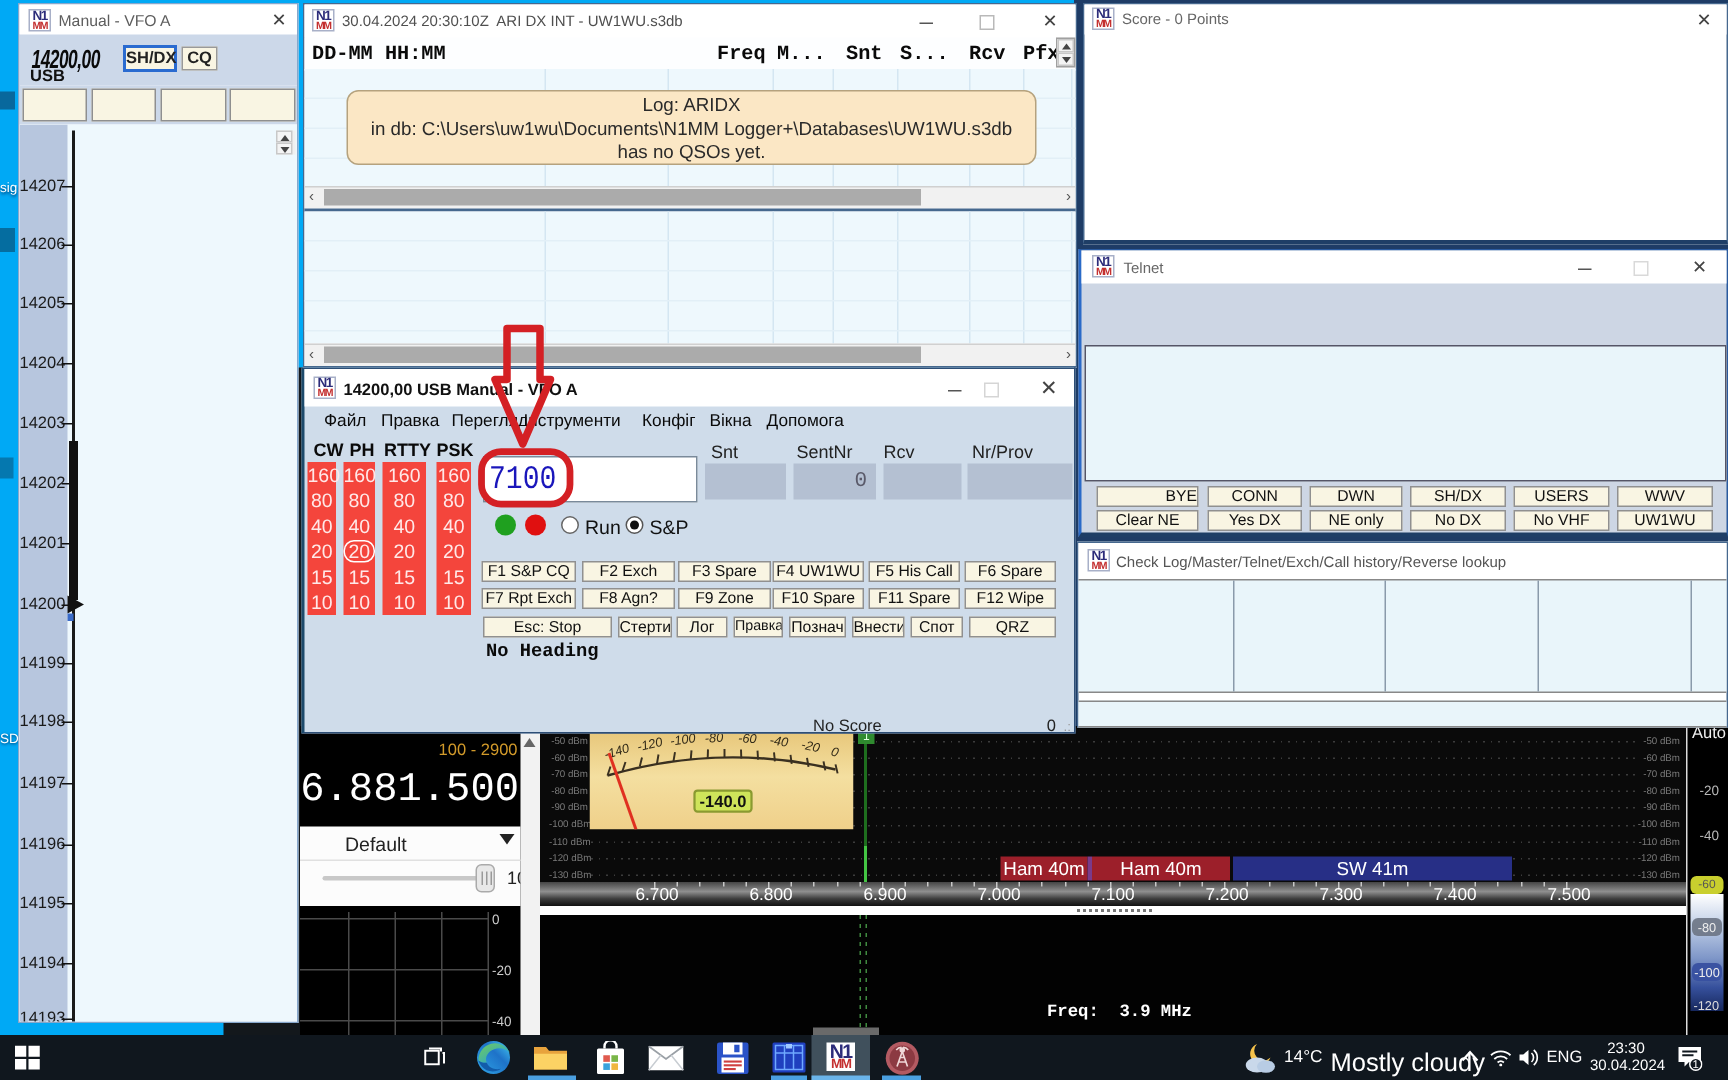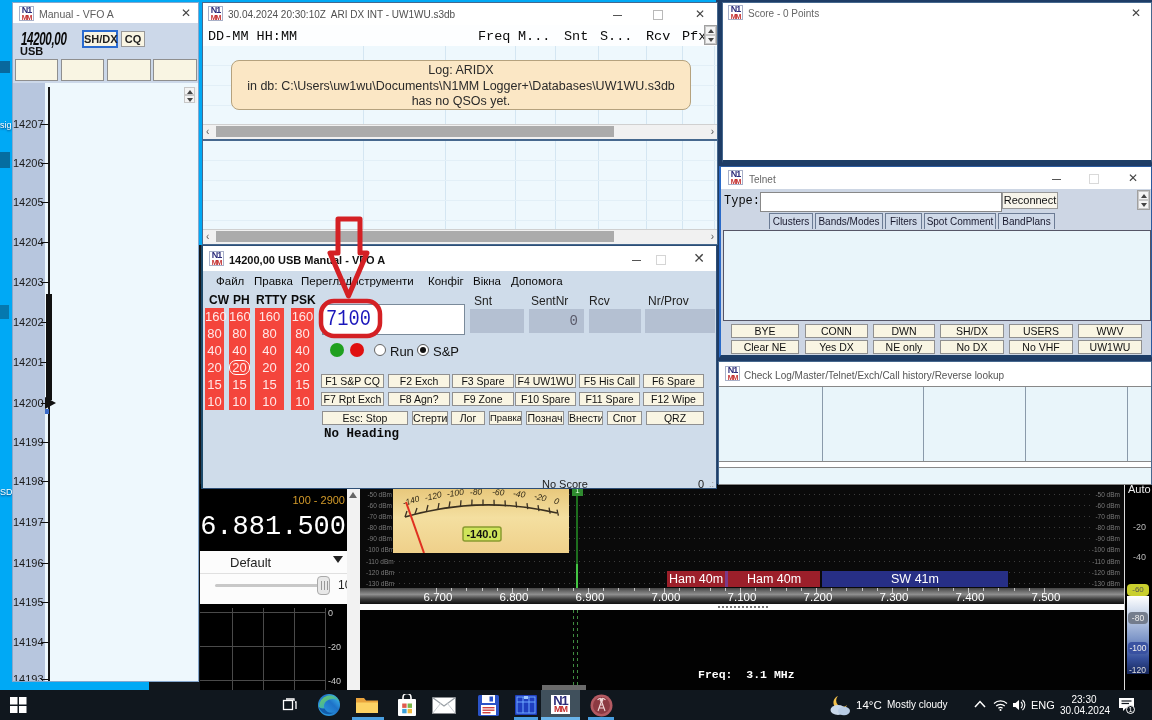--- a/index.html
+++ b/index.html
@@ -112,21 +112,21 @@
   <div class="tbar" style="height:22px;">
     <span class="nmi" style="left:6px;top:4px;">
         <b>N1</b>
         <i>MM</i>
       </span>
     <span class="tbtxt" style="left:25px;top:6px;color:#4f4f4f;font-size:10px;">30.04.2024 20:30:10Z&nbsp; ARI DX INT - UW1WU.s3db</span>
     <span class="wmin" style="right:95px;top:12px;"></span>
     <span class="wmax" style="right:54px;top:7px;"></span>
     <span class="wx" style="right:12px;top:5px;">✕</span>
   </div>
-  <div class="abs mono" style="left:0;top:22px;width:100%;height:21px;background:#fdfeff;border-bottom:1px solid #dde;font-size:13.5px;font-weight:normal;color:#0a0a0a;">
+  <div class="abs mono" style="left:0;top:22px;width:100%;height:21px;background:#fdfeff;border-bottom:1px solid #dde;font-size:13.5px;font-weight:bold;color:#0a0a0a;">
     <span class="abs" style="left:5px;top:4px;">DD-MM HH:MM</span>
     <span class="abs" style="left:164px;top:4px;margin-top:25px;">Call</span>
     <span class="abs" style="left:275px;top:4px;">Freq</span>
     <span class="abs" style="left:315px;top:4px;">M...</span>
     <span class="abs" style="left:361px;top:4px;">Snt</span>
     <span class="abs" style="left:397px;top:4px;">S...</span>
     <span class="abs" style="left:443px;top:4px;">Rcv</span>
     <span class="abs" style="left:479px;top:4px;">Pfx</span>
     <div class="spin" style="right:0;top:0;height:20px;">
       <div class="arrU" style="width:11px;"></div>
@@ -302,39 +302,23 @@
   <div class="tbar" style="height:22px;">
     <span class="nmi" style="left:8px;top:4px;">
         <b>N1</b>
         <i>MM</i>
       </span>
     <span class="tbtxt" style="left:28px;top:7px;color:#666;font-size:10px;">Telnet</span>
     <span class="wmin" style="right:90px;top:12px;"></span>
     <span class="wmax" style="right:52px;top:7px;border-color:#d9d9d9;"></span>
     <span class="wx" style="right:13px;top:5px;">✕</span>
   </div>
-  <div class="abs" style="left:0;top:22px;width:100%;height:24px;">
-    <span class="abs mono" style="left:3px;top:5px;font-size:12px;color:#0a0a0a;">Type:</span>
-    <input class="abs" style="left: 39px; top: 3px; width: 236px; height: 16px; border: 1px solid rgb(136, 136, 136); background: rgb(255, 255, 255);">
-    <div class="abs" style="left:281px;top:3px;width:56px;height:17px;background:#f7f4ea;border:1px solid #999;box-sizing:border-box;text-align:center;font-size:11px;line-height:15px;color:#111;">Reconnect</div>
-    <div class="spin" style="right:1px;top:1px;height:20px;">
-      <div class="arrU" style="width:11px;"></div>
-      <div class="arrD" style="width:11px;"></div>
-    </div>
-  </div>
-  <div class="abs" style="left:0;top:46px;width:100%;height:17px;">
-    <div class="tab" style="left:48px;width:44px;">Clusters</div>
-    <div class="tab" style="left:94px;width:68px;">Bands/Modes</div>
-    <div class="tab" style="left:164px;width:37px;">Filters</div>
-    <div class="tab" style="left:203px;width:72px;">Spot Comment</div>
-    <div class="tab" style="left:277px;width:57px;">BandPlans</div>
-  </div>
   <div class="abs" style="left:2px;top:63px;width:426px;height:89px;background:#e9f5fa;border:1px solid #556;"></div>
   <div class="abs" style="left:0;top:155px;width:100%;height:34px;font-size:12px;">
-    <div class="fbtn" style="left:10px;top:2px;width:68px;">BYE</div>
+    <div class="fbtn" style="left:10px;top:2px;width:68px;text-align:right;">BYE</div>
     <div class="fbtn" style="left:84px;top:2px;width:63px;">CONN</div>
     <div class="fbtn" style="left:152px;top:2px;width:62px;">DWN</div>
     <div class="fbtn" style="left:219px;top:2px;width:64px;">SH/DX</div>
     <div class="fbtn" style="left:288px;top:2px;width:64px;">USERS</div>
     <div class="fbtn" style="left:357px;top:2px;width:64px;">WWV</div>
     <div class="fbtn" style="left:10px;top:18px;width:68px;">Clear NE</div>
     <div class="fbtn" style="left:84px;top:18px;width:63px;">Yes DX</div>
     <div class="fbtn" style="left:152px;top:18px;width:62px;">NE only</div>
     <div class="fbtn" style="left:219px;top:18px;width:64px;">No DX</div>
     <div class="fbtn" style="left:288px;top:18px;width:64px;">No VHF</div>
@@ -526,21 +510,21 @@
       <span class="abs" style="left:590px;top:3px;width:40px;text-align:center;color:#fff;font-size:11.5px;">7.400</span>
       <span class="abs" style="left:666px;top:3px;width:40px;text-align:center;color:#fff;font-size:11.5px;">7.500</span>
     </div>
     <div class="abs" style="left:160px;top:120px;width:764px;height:6px;background:#fff;">
       <div class="abs" style="left:358px;top:2px;width:52px;height:2px;background-image:repeating-linear-gradient(to right,#777 0 2px,transparent 2px 4px);"></div>
     </div>
     <div class="abs" style="left:160px;top:126px;width:764px;height:80px;background:#020202;">
       <div class="abs" style="left:213px;top:0;width:1px;height:78px;background-image:repeating-linear-gradient(to bottom,#3f8a3f 0 3px,transparent 3px 6px);"></div>
       <div class="abs" style="left:217px;top:0;width:1px;height:78px;background-image:repeating-linear-gradient(to bottom,#3f8a3f 0 3px,transparent 3px 6px);"></div>
       <div class="abs" style="left:182px;top:75px;width:44px;height:5px;background:#6a6a6a;"></div>
-      <span class="abs mono" style="left:338px;top:58px;color:#fff;font-size:11.5px;font-weight:bold;white-space:pre;">Freq:  3.1 MHz</span>
+      <span class="abs mono" style="left:338px;top:58px;color:#fff;font-size:11.5px;font-weight:bold;white-space:pre;">Freq:  3.9 MHz</span>
     </div>
     <div class="abs" style="left:924px;top:0;width:28px;height:206px;background:#000;border-left:1px solid #ddd;box-sizing:border-box;">
       <span class="abs" style="left:3px;top:-1px;color:#eee;font-size:11px;">Auto</span>
       <span class="abs" style="right:6px;top:38px;color:#b8b8b8;font-size:9px;">-20</span>
       <span class="abs" style="right:6px;top:68px;color:#b8b8b8;font-size:9px;">-40</span>
       <div class="abs" style="left:2px;top:100px;width:22px;height:12px;background:#c9cf2e;border-radius:4px;color:#555;font-size:8px;text-align:center;line-height:12px;">-60</div>
       <div class="abs" style="left:2px;top:112px;width:22px;height:78px;background:linear-gradient(#ffffff,#c4d2e8 25%,#7e96c8 55%,#36509c 80%,#16275c);"></div>
       <div class="abs" style="left:3px;top:128px;width:20px;height:12px;background:rgba(110,118,134,.92);border-radius:4px;color:#eee;font-size:8.5px;text-align:center;line-height:12px;">-80</div>
       <div class="abs" style="left:3px;top:158px;width:20px;height:12px;background:rgba(56,80,160,.95);border-radius:4px;color:#eee;font-size:8.5px;text-align:center;line-height:12px;">-100</div>
       <span class="abs" style="left:4px;top:181px;color:#ddd;font-size:8.5px;">-120</span>
@@ -632,21 +616,21 @@
     <div class="abs" style="left:352px;top:27px;width:32px;height:3px;background:#4a9fe0;"></div>
     <div class="abs" style="left:514px;top:27px;width:24px;height:3px;background:#4a9fe0;"></div>
     <div class="abs" style="left:541px;top:27px;width:39px;height:3px;background:#6ab4ea;"></div>
     <div class="abs" style="left:588px;top:27px;width:26px;height:3px;background:#4a9fe0;"></div>
     <svg class="abs" style="left:828px;top:5px;" width="24" height="21" viewBox="0 0 24 21">
       <path d="M 10 1 A 7 7 0 1 0 19 10 A 6 6 0 0 1 10 1 Z" fill="#f5c24a"></path>
       <ellipse cx="10" cy="15" rx="7.5" ry="5" fill="#c9d8ea"></ellipse>
       <ellipse cx="16" cy="16" rx="6" ry="4.2" fill="#b8cce4"></ellipse>
     </svg>
     <span class="abs" style="left:856px;top:9px;color:#fff;font-size:11.5px;">14°C</span>
-    <span class="abs" style="left:887px;top:9px;color:#fff;font-size:10px;">Mostly cloudy</span>
+    <span class="abs" style="left:887px;top:9px;color:#fff;font-size:17px;">Mostly cloudy</span>
     <svg class="abs" style="left:974px;top:10px;" width="12" height="8" viewBox="0 0 12 8">
       <path d="M 1 7 L 6 1.5 L 11 7" fill="none" stroke="#fff" stroke-width="1.5"></path>
     </svg>
     <svg class="abs" style="left:993px;top:9px;" width="15" height="12" viewBox="0 0 15 12">
       <g fill="none" stroke="#fff" stroke-width="1.2">
         <path d="M 1 4.5 A 9.5 9.5 0 0 1 14 4.5"></path>
         <path d="M 3.2 7 A 6.3 6.3 0 0 1 11.8 7"></path>
         <path d="M 5.4 9.3 A 3.2 3.2 0 0 1 9.6 9.3"></path>
       </g>
       <circle cx="7.5" cy="11" r="1" fill="#fff"></circle>

